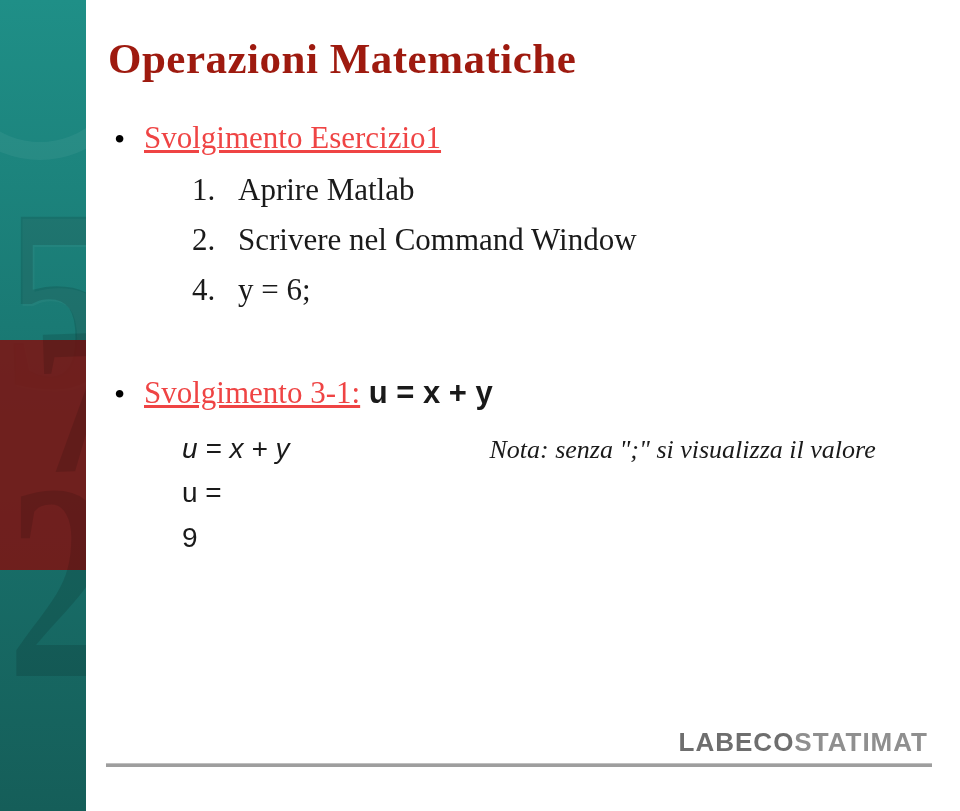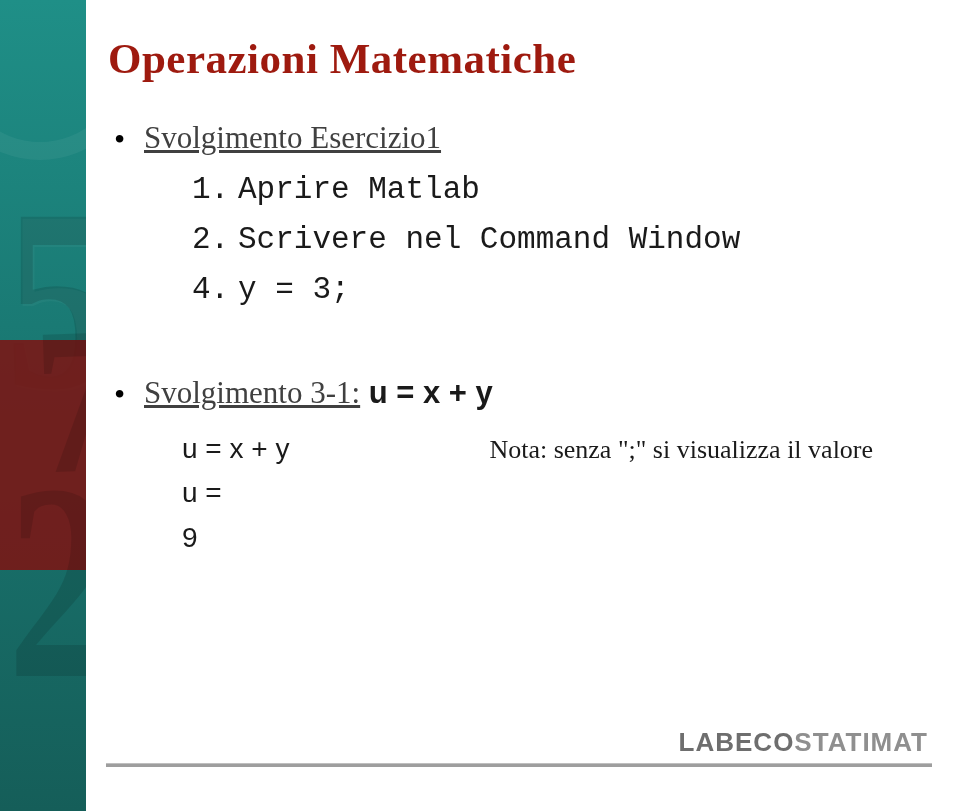--- a/index.html
+++ b/index.html
@@ -65,42 +65,42 @@
     margin-bottom: 8px;
     line-height: 1.25;
   }
   .bulleted::before {
     content: "•";
     position: absolute;
     left: 6px; top: 0;
     font-size: 32px;
     color: #000;
   }
-  .link-style { text-decoration: underline; color: #404040; }
+  .link-style { text-decoration: underline; color: #ef4444; }
   .numlist {
     list-style: none;
     padding-left: 84px;
     font-size: 31px;
     color: #1a1a1a;
     line-height: 1.55;
-    font-family: Liberation Mono, monospace;
+    font-family: Liberation Serif, serif;
   }
   .numlist li { margin-bottom: 2px; }
   .numlist .ord { display: inline-block; width: 46px; }
 
   .section2 { margin-top: 60px; }
   .sub-block {
     padding-left: 74px;
     font-size: 28px;
     color: #1a1a1a;
     font-family: Arial, Helvetica, sans-serif;
     line-height: 1.6;
     margin-top: 14px;
   }
-  .sub-block .row1 { white-space: pre; }
+  .sub-block .row1 { white-space: pre; font-style: italic; }
   .note { font-family: "Times New Roman", serif; font-size: 26px; color: #1a1a1a; }
 
   
   .footer {
     position: absolute;
     left: 0; bottom: 0;
     width: 960px;
     height: 88px;
   }
   .footer-rule {
@@ -146,21 +146,21 @@
     </div>
 
     <ol class="numlist">
       <li>
         <span class="ord">1.</span><span>Aprire Matlab</span>
       </li>
       <li>
         <span class="ord">2.</span><span>Scrivere nel Command Window</span>
       </li>
       <li>
-        <span class="ord">4.</span><span>y = 3;</span>
+        <span class="ord">4.</span><span>y = 6;</span>
       </li>
     </ol>
 
     <div class="section2">
       <div class="bulleted">
         <span class="link-style">Svolgimento 3-1:</span><b style="font-family:Arial,Helvetica,sans-serif;text-decoration:none;"> u = x + y</b>
       </div>
 
       <div class="sub-block">
         <div class="row1"><span>u = x + y</span><span style="display:inline-block;width:200px;"></span><span class="note">Nota: senza ";" si visualizza il valore</span></div>

